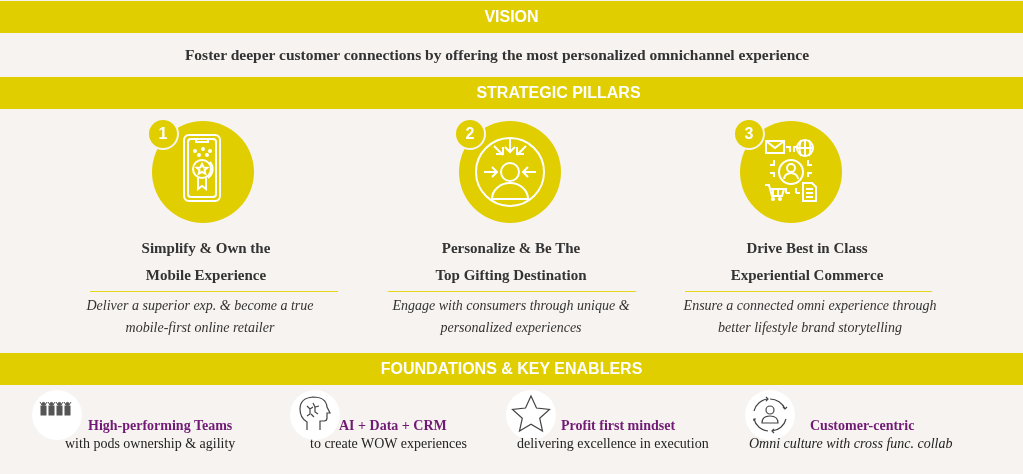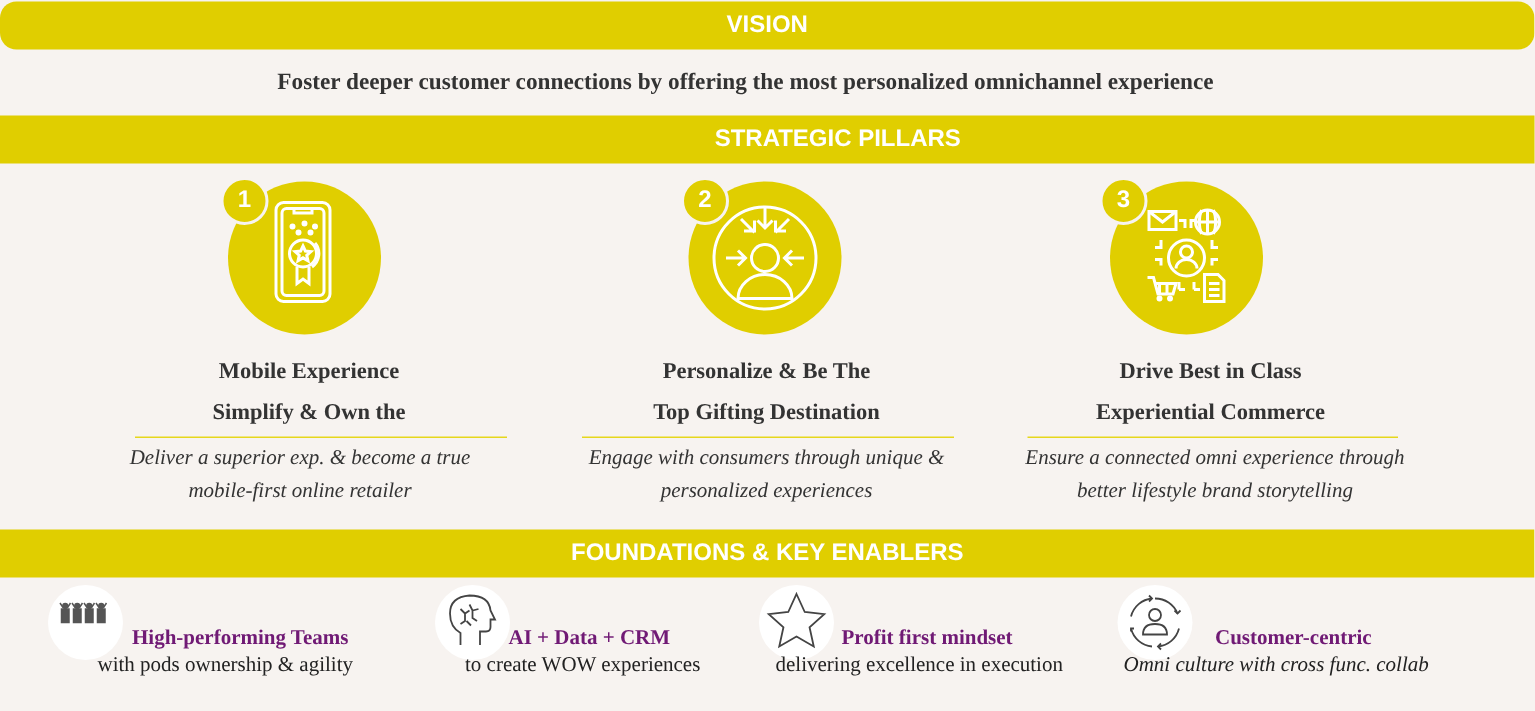--- a/index.html
+++ b/index.html
@@ -15,21 +15,21 @@
   .pdesc { position:absolute; top:186px; left:0; width:300px; text-align:center; font-style:italic; font-size:14px; line-height:22px; color:#333; }
   .enabler { position:absolute; top:385px; height:89px; }
   .eicon { position:absolute; top:5px; width:50px; height:50px; border-radius:50%; background:#fff; }
   .eicon svg { position:absolute; left:0; top:0; width:50px; height:50px; }
   .etitle { position:absolute; top:33px; font-weight:bold; font-size:14px; color:#701a75; white-space:nowrap; }
   .edesc { position:absolute; top:51px; font-size:14px; color:#222; white-space:nowrap; }
 </style>
 </head>
 <body>
 
-<div class="bar" style="top:1px;border-radius:11px;">VISION</div>
+<div class="bar" style="top:1px;">VISION</div>
 <div class="vision-text">Foster deeper customer connections by offering the most personalized omnichannel experience</div>
 
 <div class="bar" style="top:77px;padding-left:47px;">STRATEGIC PILLARS</div>
 
 <div class="pillar" style="left:56px;">
   <div class="circle" style="left:96px;">
     <svg viewBox="0 0 102 102" fill="none" stroke="#fff" stroke-width="2">
       <rect x="32" y="14" width="36" height="66" rx="5"></rect>
       <rect x="36" y="18" width="28" height="58" rx="3"></rect>
       <path d="M44 18 v3 h12 v-3"></path>
@@ -39,22 +39,22 @@
         <circle cx="47" cy="34" r="1" fill="#fff"></circle>
         <circle cx="55" cy="34" r="1" fill="#fff"></circle>
       <circle cx="50" cy="48" r="9"></circle>
       <path d="M58 41 a11 11 0 0 1 -2 16"></path>
       <path d="M50 43 l1.6 3.4 3.6 .4 -2.7 2.4 .8 3.6 -3.3 -1.9 -3.3 1.9 .8 -3.6 -2.7 -2.4 3.6 -.4z"></path>
       <path d="M46 57 v11 l4 -3 4 3 v-11"></path>
     </svg>
   </div>
   <div class="badge" style="left:91px;">1</div>
   <div class="ptitle">
+    <div>Simplify &amp; Own the</div>
     <div>Mobile Experience</div>
-    <div>Simplify &amp; Own the</div>
   </div>
   <div class="pline" style="left:34px; width:248px;"></div>
   <div class="pdesc" style="left:-6px;">
     <div>Deliver a superior exp. &amp; become a true</div>
     <div>mobile-first online retailer</div>
   </div>
 </div>
 
 <div class="pillar" style="left:361px;">
   <div class="circle" style="left:98px;">

